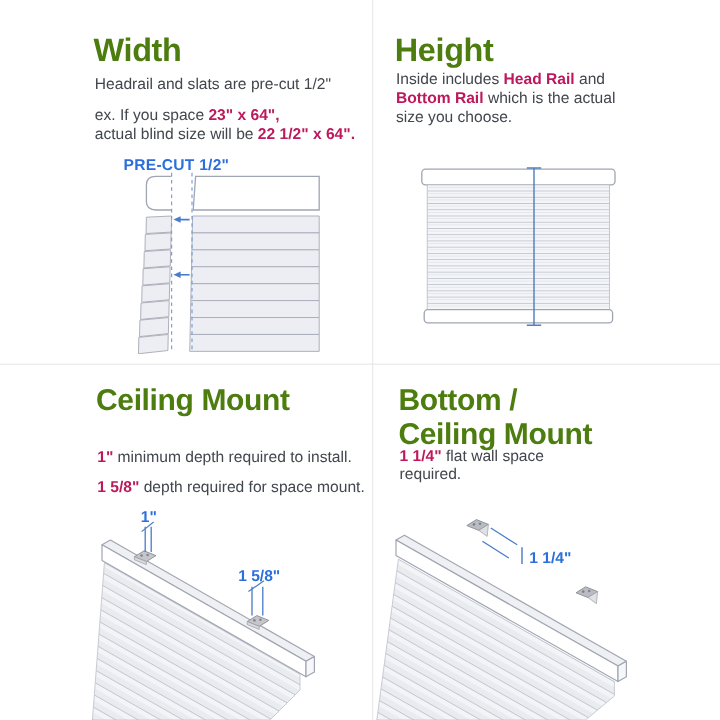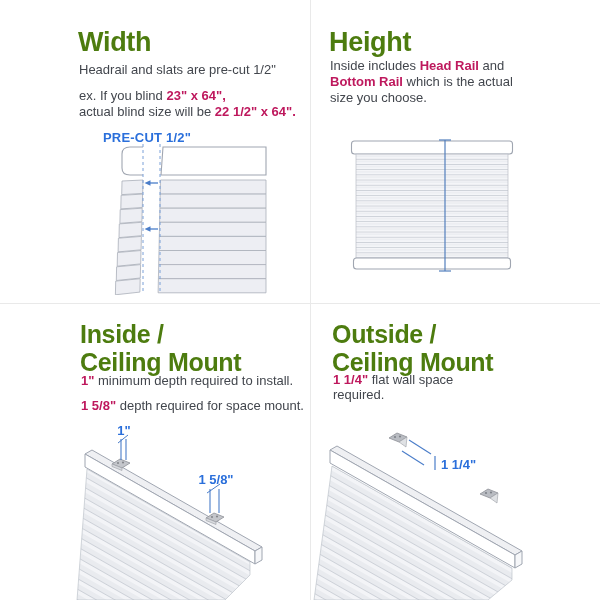--- a/index.html
+++ b/index.html
@@ -46,21 +46,21 @@
 <div class="abs divider-v"></div>
 <div class="abs divider-h"></div>
 
 <div class="abs" style="left:78px;top:28px;">
   <div class="section-title">Width</div>
 </div>
 <div class="abs body-text" style="left:79px;top:62px;width:225px;">
   <span>Headrail and slats are pre-cut 1/2"</span>
 </div>
 <div class="abs body-text" style="left:79px;top:88px;width:235px;">
-  <span>ex. If you blind </span><b>23" x 64",</b><br>
+  <span>ex. If you space </span><b>23" x 64",</b><br>
   <span>actual blind size will be </span><b>22 1/2" x 64".</b>
 </div>
 <div class="abs precut-label" style="left:103px;top:130px;">PRE-CUT 1/2"</div>
 
 <svg class="abs" style="left:100px;top:143px;" width="212" height="152" viewBox="0 0 212 152">
 
   <path d="M43,4 L30,4 Q22,4 22,11 L22,25 Q22,32 30,32 L43,32" fill="#ffffff" stroke="#a0a6b1" stroke-width="1.1"></path>
 
   <path d="M63,4 L166,4 L166,32 L61,32 Z" fill="#ffffff" stroke="#a0a6b1" stroke-width="1.1"></path>
 
@@ -115,21 +115,20 @@
   <rect x="5.5" y="120" width="157" height="11" rx="3" fill="#ffffff" stroke="#a0a6b1" stroke-width="1.1"></rect>
 
   <g stroke="#527fbd" stroke-width="1.2">
     <line x1="97" y1="2" x2="97" y2="133"></line>
     <line x1="91" y1="2" x2="103" y2="2"></line>
     <line x1="91" y1="133" x2="103" y2="133"></line>
   </g>
 </svg>
 
 <div class="abs" style="left:80px;top:320px;">
-  <div class="section-title small">Inside /</div>
   <div class="section-title small">Ceiling Mount</div>
 </div>
 <div class="abs body-text" style="left:81px;top:373px;width:235px;">
   <b>1"</b><span> minimum depth required to install.</span>
 </div>
 <div class="abs body-text" style="left:81px;top:398px;width:235px;">
   <b>1 5/8"</b><span> depth required for space mount.</span>
 </div>
 
 <svg class="abs" style="left:60px;top:420px;" width="250" height="180" viewBox="0 0 250 180">
@@ -167,21 +166,21 @@
 
   <g>
     <text x="156" y="64" text-anchor="middle" class="dim-text">1 5/8"</text>
     <line x1="150" y1="69" x2="150" y2="93" stroke="#4a7dc9" stroke-width="1.1"></line>
     <line x1="159" y1="69" x2="159" y2="93" stroke="#4a7dc9" stroke-width="1.1"></line>
     <line x1="147" y1="73" x2="160" y2="64" stroke="#4a7dc9" stroke-width="1"></line>
   </g>
 </svg>
 
 <div class="abs" style="left:332px;top:320px;">
-  <div class="section-title small">Outside /</div>
+  <div class="section-title small">Bottom /</div>
   <div class="section-title small">Ceiling Mount</div>
 </div>
 <div class="abs body-text" style="left:333px;top:373px;width:140px;line-height:14.5px;">
   <b>1 1/4"</b><span> flat wall space required.</span>
 </div>
 
 <svg class="abs" style="left:308px;top:420px;" width="280" height="180" viewBox="0 0 280 180">
 
   <g>
     <polygon points="24,46 204,148 204,160 180,180 6,180" fill="url(#pleats)" stroke="#bfc4cc" stroke-width="0.7"></polygon>

